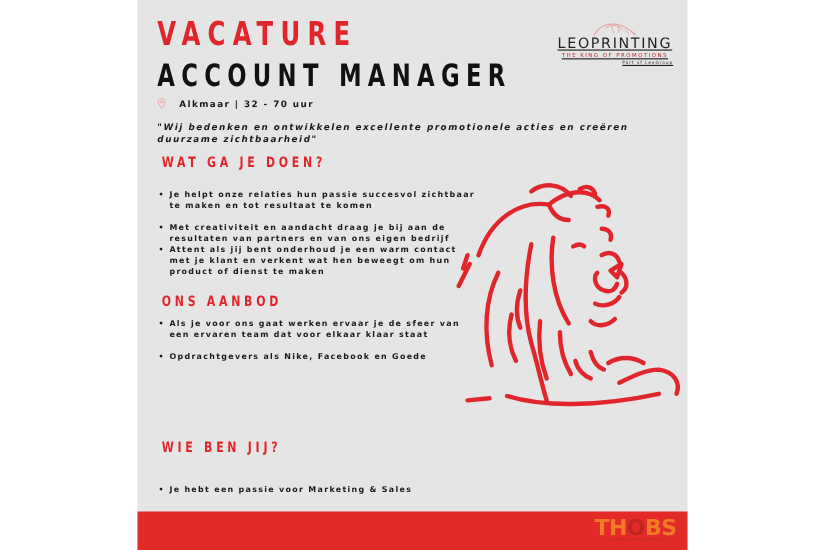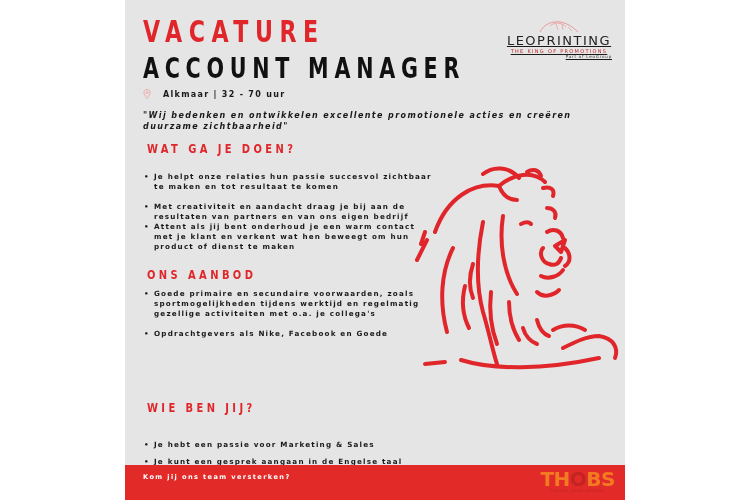--- a/index.html
+++ b/index.html
@@ -72,28 +72,27 @@
 
   <h3 class="section-h" style="top:141px;">WAT GA JE DOEN?</h3>
   <ul class="bullets" style="top:172px;">
     <li style="margin-bottom:10px;">Je helpt onze relaties hun passie succesvol zichtbaar te maken en tot resultaat te komen</li>
     <li>Met creativiteit en aandacht draag je bij aan de resultaten van partners en van ons eigen bedrijf</li>
     <li style="margin-bottom:10px;">Attent als jij bent onderhoud je een warm contact met je klant en verkent wat hen beweegt om hun product of dienst te maken</li>
   </ul>
 
   <h3 class="section-h" style="top:267px;">ONS AANBOD</h3>
   <ul class="bullets" style="top:289px;">
-    <li style="margin-bottom:10px;">Goede primaire en secundaire voorwaarden, zoals sportmogelijkheden tijdens werktijd en regelmatig gezellige activiteiten met o.a. je collega's</li>
+    <li style="margin-bottom:10px;">Als je voor ons gaat werken ervaar je de sfeer van een ervaren team dat voor elkaar klaar staat</li>
     <li>Opdrachtgevers als Nike, Facebook en Goede</li>
   </ul>
 
   <h3 class="section-h" style="top:400px;">WIE BEN JIJ?</h3>
   <ul class="bullets" style="top:440px;">
     <li style="margin-bottom:7px;">Je hebt een passie voor Marketing &amp; Sales</li>
-    <li>Je kunt een gesprek aangaan in de Engelse taal</li>
   </ul>
 
   <svg class="lion" viewBox="0 0 210 225">
     <g fill="none" stroke="#e0262a" stroke-width="4" stroke-linecap="round" stroke-linejoin="round">
       <path d="M22 80 C34 46 60 30 86 34 C100 22 120 18 132 30"></path>
       <path d="M70 22 C80 14 96 14 106 26"></path>
       <path d="M86 34 C90 44 96 48 104 48"></path>
       <path d="M114 20 C120 16 126 18 128 24"></path>
       <path d="M130 36 C138 34 142 38 140 44"></path>
       <path d="M134 56 C140 56 144 60 142 66"></path>
@@ -116,21 +115,20 @@
       <path d="M124 168 C126 176 130 182 136 184"></path>
       <path d="M140 178 C150 172 162 172 172 178"></path>
       <path d="M150 196 C162 190 174 184 186 184 C200 186 206 196 202 206"></path>
       <path d="M12 212 L32 210"></path>
       <path d="M48 208 C80 218 130 218 186 206"></path>
     </g>
   </svg>
 
   <div class="footer">
     <div class="cta">
-      <div>Kom jij ons team versterken?</div>
     </div>
     <div class="thobs">
       <div class="word"><span>TH</span><span class="o">O</span><span>BS</span></div>
       <div class="sub">CAREER DEVELOPMENT</div>
     </div>
   </div>
 
 </div>
 
 </body></html>

